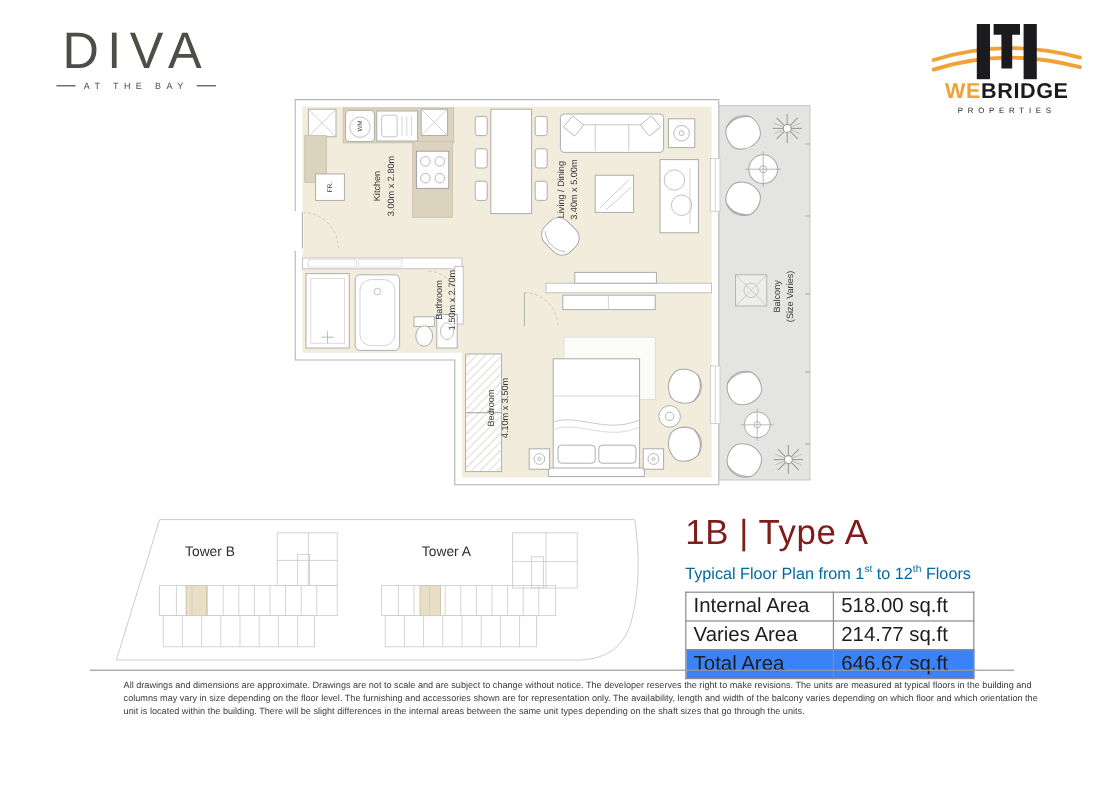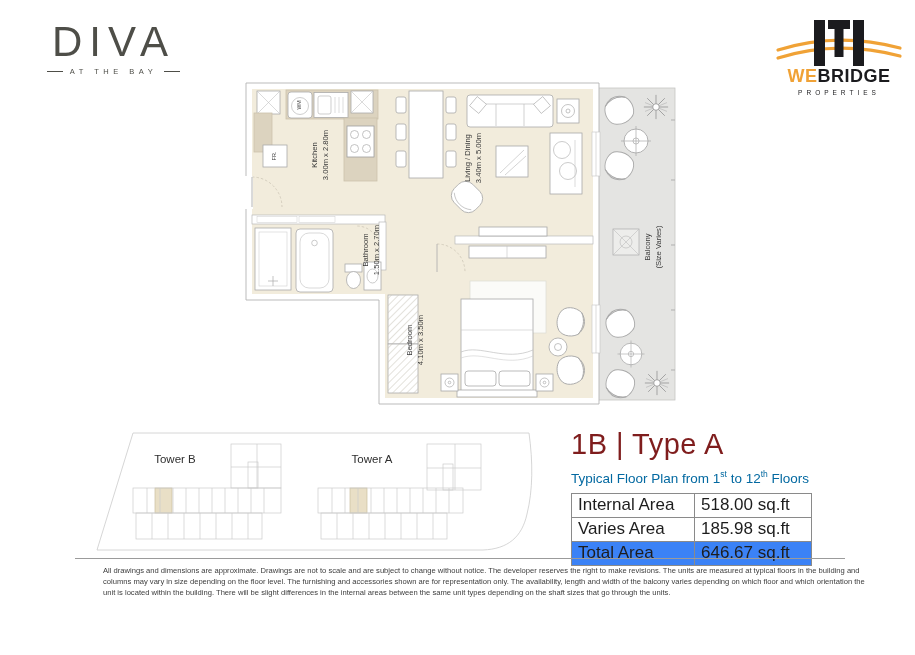--- a/index.html
+++ b/index.html
@@ -339,21 +339,21 @@
       <span>Typical Floor Plan from 1</span><sup>st</sup><span> to 12</span><sup>th</sup><span> Floors</span>
     </div>
     <table class="area-table">
       <tbody>
           <tr>
         <td>Internal Area</td>
         <td class="val">518.00 sq.ft</td>
       </tr>
       <tr>
         <td>Varies Area</td>
-        <td class="val">185.98 sq.ft</td>
+        <td class="val">214.77 sq.ft</td>
       </tr>
       <tr class="total">
         <td>Total Area</td>
         <td class="val">646.67 sq.ft</td>
       </tr>
     </tbody>
       </table>
   </div>
 
   <div class="rule"></div>

